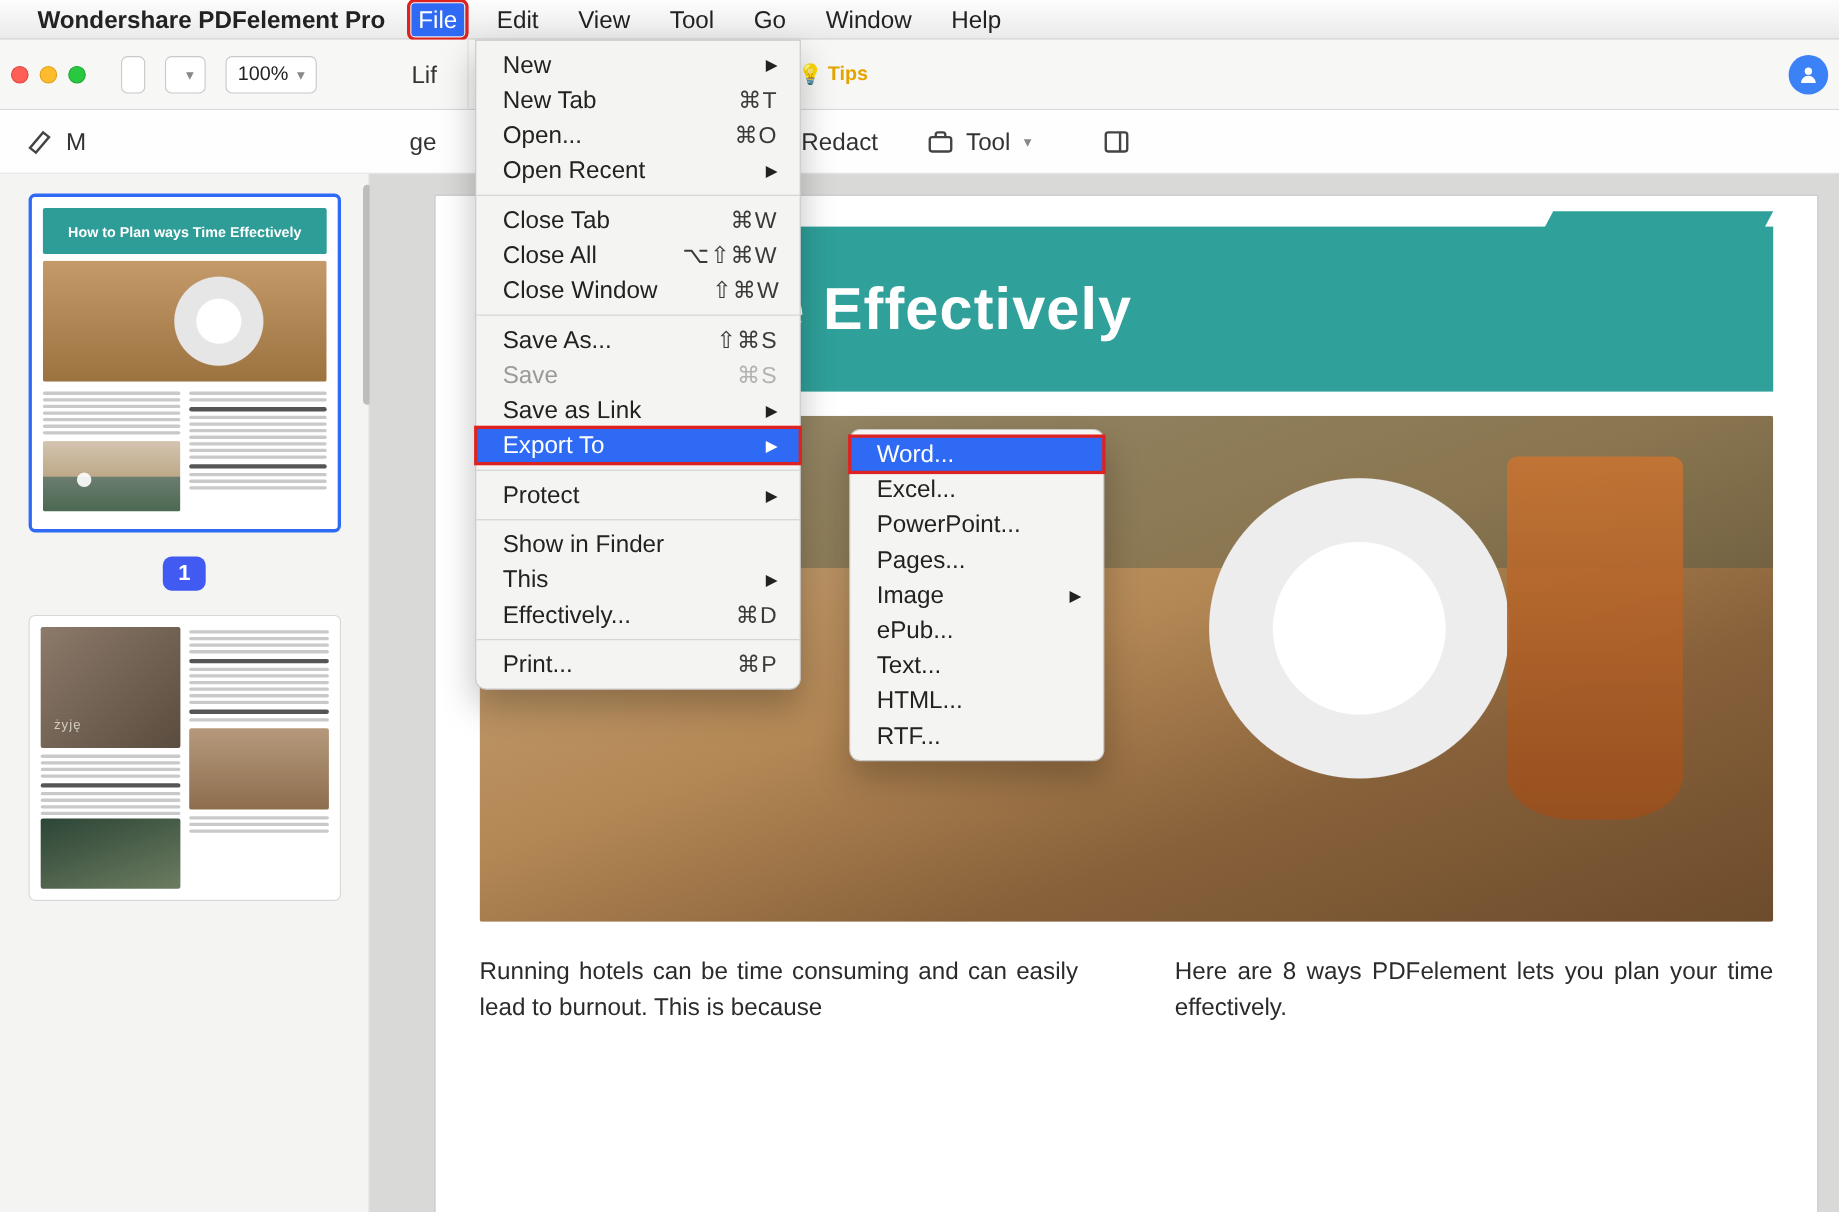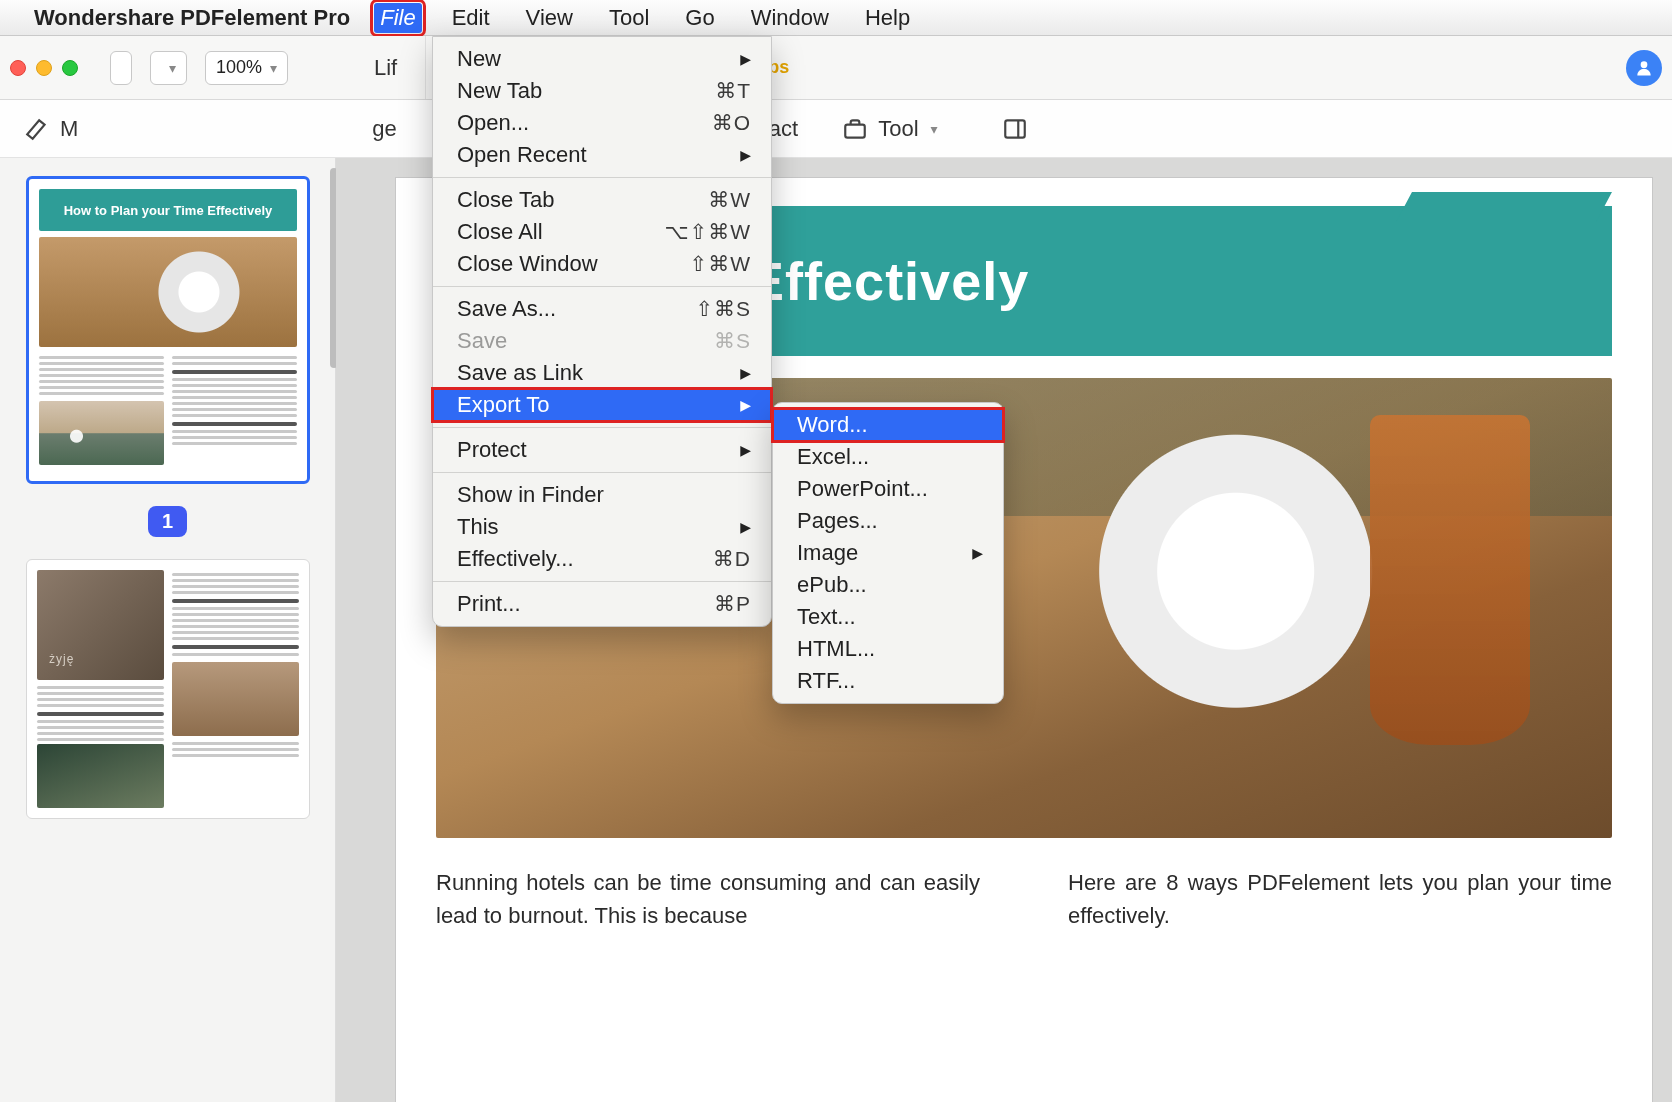--- a/index.html
+++ b/index.html
@@ -25,21 +25,20 @@
   }
   .apple-logo { font-size: 22px; line-height: 1; }
   .app-name { font-weight: 700; font-size: 22px; }
   .menubar-item { font-size: 22px; padding: 2px 6px; cursor: default; }
   .menubar-item.active {
     background: #2f6af5;
     color: #fff;
     border-radius: 3px;
     outline: 3px solid #d22;
     outline-offset: 1px;
-    font-style: italic;
   }
 
   
   .toolbar {
     height: 64px;
     background: #f7f7f6;
     border-bottom: 1px solid #d9d9d9;
     display: flex;
     align-items: center;
     padding: 0 10px;
@@ -206,22 +205,22 @@
   .menu-item.disabled { color:#9a9a99; }
   .menu-item.highlight {
     background:#2f6af5; color:#fff;
   }
   .menu-item.highlight.redbox { outline:3px solid #d22; outline-offset:-1px;gap:28px; }
   .menu-sep { height:1px; background:#d2d2d0; margin:6px 0; }
   .menu .shortcut { color:#3a3a3a; font-size:21px; letter-spacing:1px; }
   .menu-item.disabled .shortcut{ color:#b2b2b0;}
   .menu-item.highlight .shortcut{ color:#fff;}
   .menu .arrow { font-size:14px; }
-  .menu.file { left:432px; top:36px; width:340px; }
-  .menu.sub  { left:772px; top:402px; width:232px; border-radius:10px; }
+  .menu.file { left:432px; top:36px; width:296px; }
+  .menu.sub  { left:772px; top:390px; width:232px; border-radius:10px; }
   .menu.sub .menu-item.highlight.redbox { outline:3px solid #d22; }
 
   
   .ic{display:inline-block;}
 </style>
 </head>
 <body>
 
 <div class="menubar">
   <span class="apple-logo"></span>
@@ -328,21 +327,21 @@
         <rect x="3" y="4" width="18" height="16" rx="2" fill="none" stroke="#444" stroke-width="2"></rect>
         <line x1="15" y1="4" x2="15" y2="20" stroke="#444" stroke-width="2"></line>
       </svg>
   </div>
 </div>
 
 <div class="main">
 
   <div class="thumbs">
     <div class="thumb selected">
-      <div class="t-banner">How to Plan your Time Effectively</div>
+      <div class="t-banner">How to Plan ways Time Effectively</div>
       <div class="t-img"></div>
       <div class="t-cols">
         <div class="t-col">
           <div class="line"></div>
             <div class="line"></div>
             <div class="line"></div>
             <div class="line"></div>
           <div class="line"></div>
             <div class="line"></div>
             <div class="line"></div>

